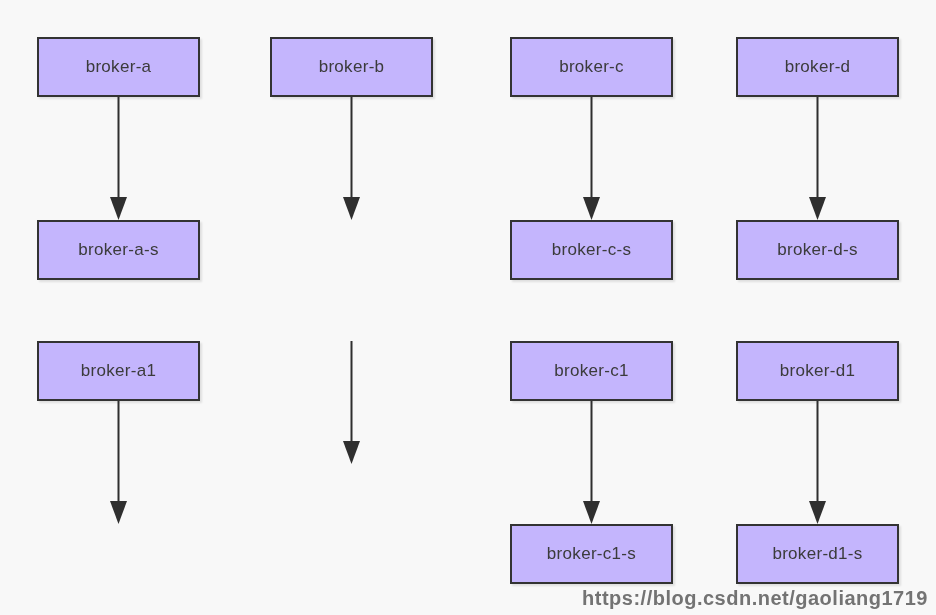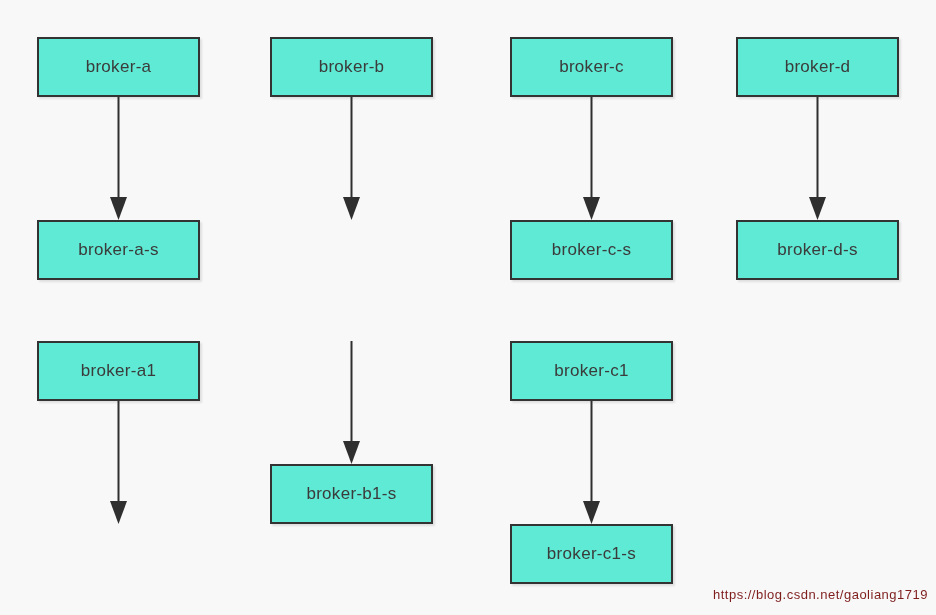--- a/index.html
+++ b/index.html
@@ -26,21 +26,21 @@
     width: 163px;
     height: 243px;
     display: flex;
     flex-direction: column;
     align-items: center;
   }
   .node {
     box-sizing: border-box;
     width: 163px;
     height: 60px;
-    background: #5eead4;
+    background: #c4b5fd;
     border: 2px solid #333333;
     box-shadow: 2px 2px 2px rgba(0,0,0,0.10);
     display: flex;
     align-items: center;
     justify-content: center;
     flex: 0 0 auto;
   }
   .node span {
     color: #3b3b3b;
     font-size: 17px;
@@ -63,24 +63,25 @@
   .c2 { left: 270px; }
   .c3 { left: 510px; }
   .c4 { left: 736px; }
   
   .g1 { top: 37px; }
   .g2 { top: 334px; margin-top: 7px; }
   .watermark {
     position: absolute;
     right: 8px;
     top: 587px;
-    font-size: 13px;
-    color: #7f1d1d;
+    font-size: 20px;
+    color: #737373;
     letter-spacing: 0.5px;
     white-space: nowrap;
+    font-weight: bold;
   }
 </style>
 </head>
 <body>
 
 <div class="canvas">
 
   <div class="pair c1 g1">
     <div class="node">
       <span>broker-a</span>
@@ -138,33 +139,42 @@
       <line x1="81.5" y1="0" x2="81.5" y2="102"></line>
       <polygon points="73,100 90,100 81.5,123"></polygon>
     </svg>
   </div>
 
   <div class="pair c2 g2">
     <svg class="arrow" width="163" height="123" viewBox="0 0 163 123">
       <line x1="81.5" y1="0" x2="81.5" y2="102"></line>
       <polygon points="73,100 90,100 81.5,123"></polygon>
     </svg>
-    <div class="node">
-      <span>broker-b1-s</span>
-    </div>
   </div>
 
   <div class="pair c3 g2">
     <div class="node">
       <span>broker-c1</span>
     </div>
     <svg class="arrow" width="163" height="123" viewBox="0 0 163 123">
       <line x1="81.5" y1="0" x2="81.5" y2="102"></line>
       <polygon points="73,100 90,100 81.5,123"></polygon>
     </svg>
     <div class="node">
       <span>broker-c1-s</span>
     </div>
   </div>
 
+  <div class="pair c4 g2">
+    <div class="node">
+      <span>broker-d1</span>
+    </div>
+    <svg class="arrow" width="163" height="123" viewBox="0 0 163 123">
+      <line x1="81.5" y1="0" x2="81.5" y2="102"></line>
+      <polygon points="73,100 90,100 81.5,123"></polygon>
+    </svg>
+    <div class="node">
+      <span>broker-d1-s</span>
+    </div>
+  </div>
 
   <div class="watermark">https://blog.csdn.net/gaoliang1719</div>
 </div>
 
 </body></html>

